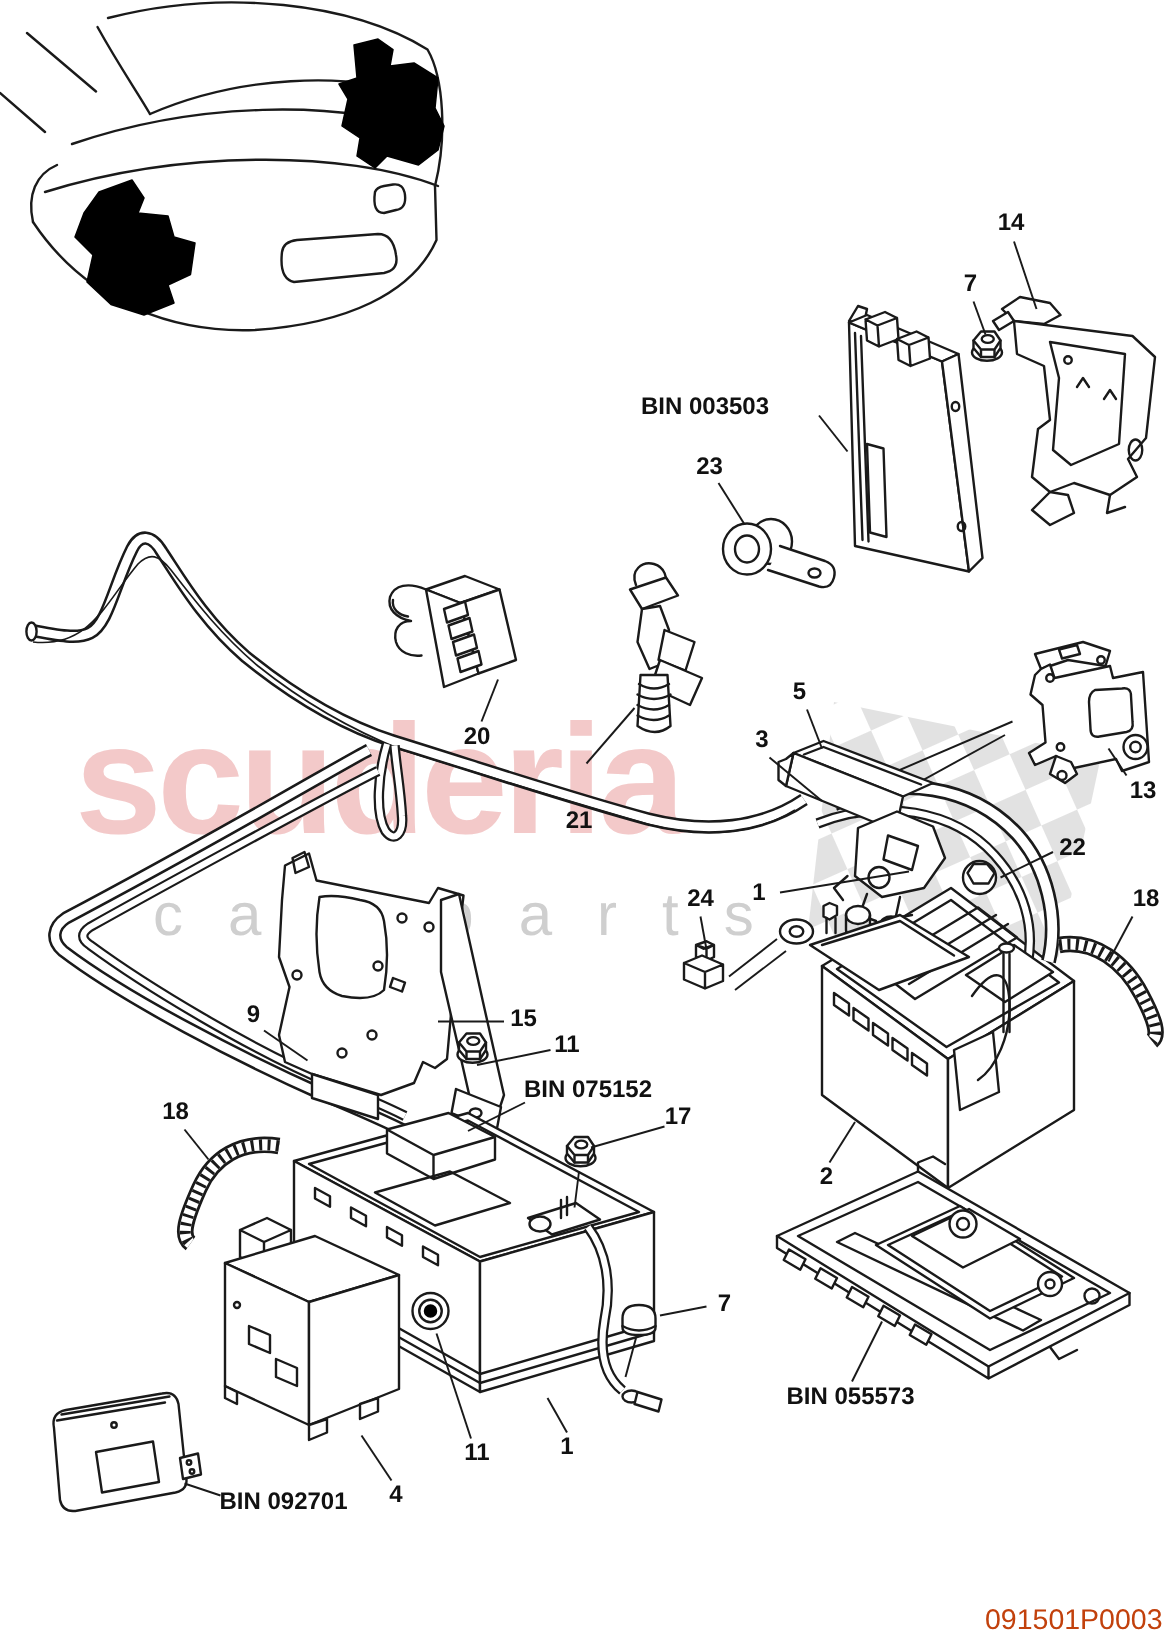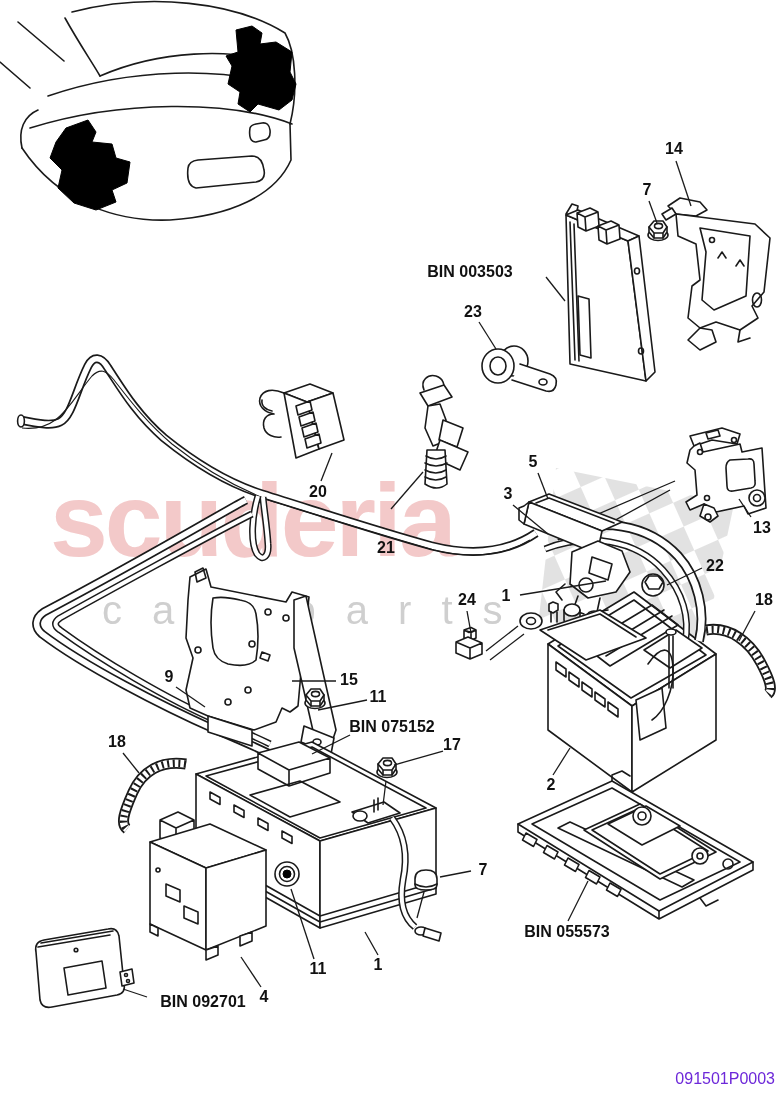--- a/index.html
+++ b/index.html
@@ -16,21 +16,21 @@
   .th{fill:none;stroke:#1a1a1a;stroke-width:1.1;}
   .blk{fill:#000;stroke:#000;stroke-width:1;stroke-linejoin:round;}
   .t9{fill:none;stroke:#1a1a1a;stroke-width:9;}   .t9w{fill:none;stroke:#fff;stroke-width:5.6;}
   .t7{fill:none;stroke:#1a1a1a;stroke-width:7;}   .t7w{fill:none;stroke:#fff;stroke-width:4;}
   .t10{fill:none;stroke:#1a1a1a;stroke-width:10;} .t10w{fill:none;stroke:#fff;stroke-width:6.5;}
   .ho{fill:none;stroke:#1a1a1a;stroke-width:11;}  .hi{fill:none;stroke:#fff;stroke-width:7.4;}
   .rib{fill:none;stroke:#1a1a1a;stroke-width:7.4;stroke-dasharray:2 3.6;}
   .ld{stroke:#1a1a1a;stroke-width:1.3;}
   .co{position:absolute;transform:translate(-50%,-50%);font-weight:bold;font-size:16px;
       color:#111;white-space:nowrap;}
-  .doc{position:absolute;right:8px;top:1070px;font-size:16px;color:#6d28d9;}
+  .doc{position:absolute;right:8px;top:1070px;font-size:19px;color:#c2410c;}
 </style>
 </head>
 <body>
 
 <div id="stage">
 
   <div class="wm-brand">scuderia</div>
   <div class="wm-sub">
     <span>c</span>
     <span>a</span>
@@ -362,16 +362,16 @@
   <div class="co" style="left:378px;top:697px">11</div>
   <div class="co" style="left:392px;top:727px">BIN 075152</div>
   <div class="co" style="left:452px;top:745px">17</div>
   <div class="co" style="left:117px;top:742px">18</div>
   <div class="co" style="left:551px;top:785px">2</div>
   <div class="co" style="left:483px;top:870px">7</div>
   <div class="co" style="left:567px;top:932px">BIN 055573</div>
   <div class="co" style="left:318px;top:969px">11</div>
   <div class="co" style="left:378px;top:965px">1</div>
   <div class="co" style="left:264px;top:997px">4</div>
-  <div class="co" style="left:203px;top:1002px">BIN 092701</div>
+  <div class="co" style="left:189px;top:1002px">BIN 092701</div>
 
   <div class="doc">091501P0003</div>
 </div>
 
 </body></html>

